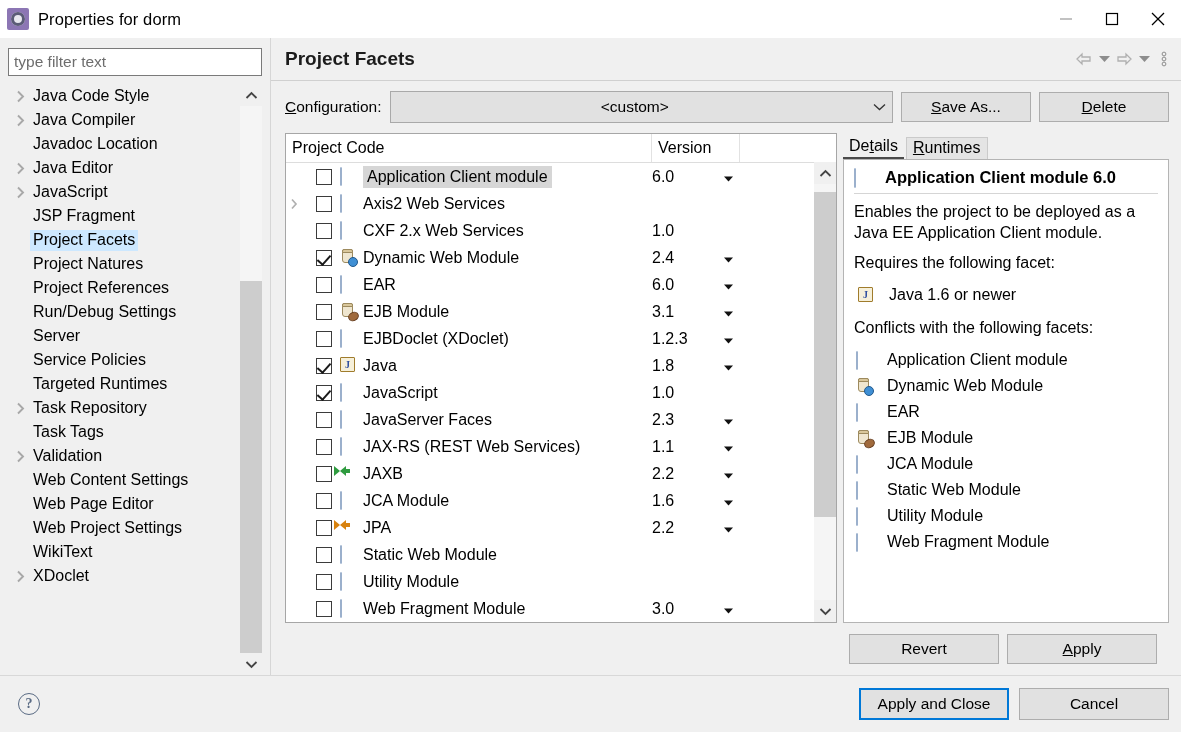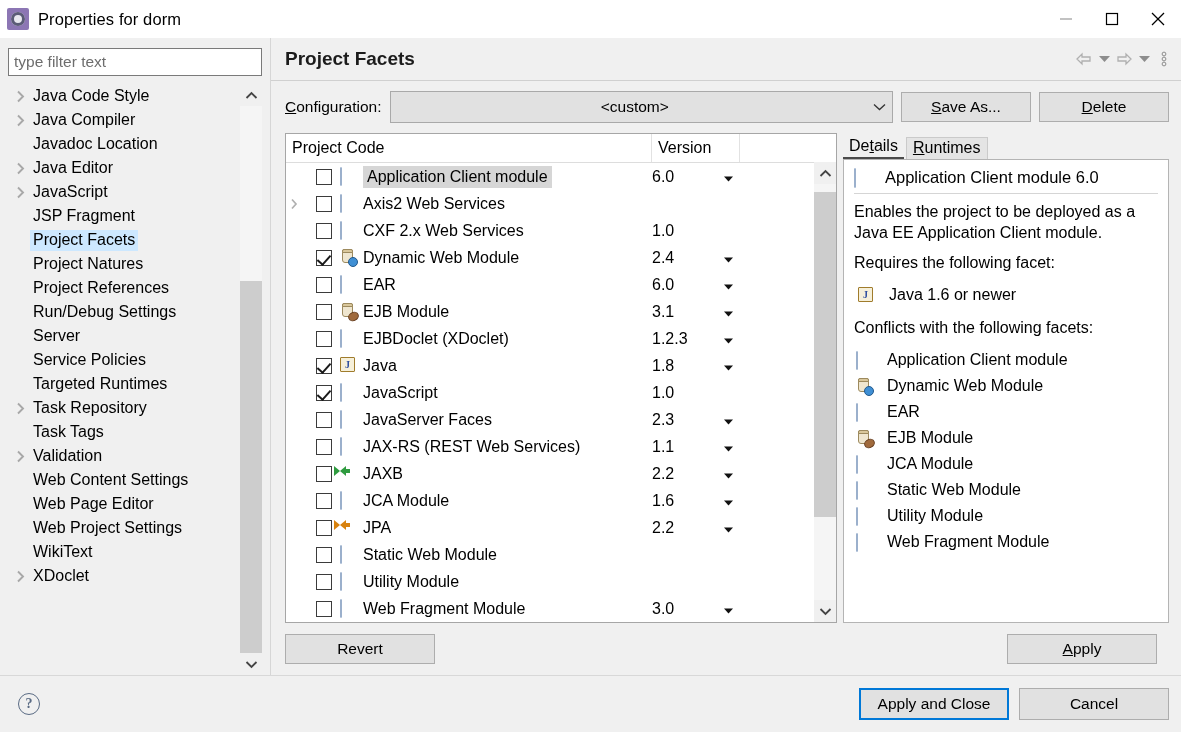--- a/index.html
+++ b/index.html
@@ -428,21 +428,21 @@
     background: #fff;
     padding: 8px 10px 6px 10px;
     overflow: hidden;
     min-height: 0;
     box-sizing: border-box;
   }
   .details-title {
     display: flex; align-items: center;
     gap: 8px;
     font-size: 16.5px;
-    font-weight: normal;
+    font-weight: bold;
     padding-bottom: 6px;
     border-bottom: 1px solid #d5d5d5;
     margin-bottom: 7px;
   }
   .details-p {
     font-size: 16px;
     line-height: 1.32;
     margin: 0 0 9px 0;
   }
   .details-list { margin: 0 0 9px 0; padding: 0; list-style: none; }
@@ -451,22 +451,22 @@
     gap: 8px;
     font-size: 16px;
     height: 26px;
     padding-left: 2px;
   }
   .details-list.indent li { padding-left: 4px; }
 
   
   .apply-row {
     flex: 0 0 auto;
-    display: flex; justify-content: space-between;
-    gap: 19px;
+    display: flex; justify-content: flex-end;
+    gap: 8px;
     padding: 11px 12px 11px 0;
   }
   .apply-row .btn { min-width: 150px; }
 
   .footer {
     flex: 0 0 56px;
     height: 56px;
     border-top: 1px solid #d8d8d8;
     background: #f0f0f0;
     display: flex; align-items: center;

